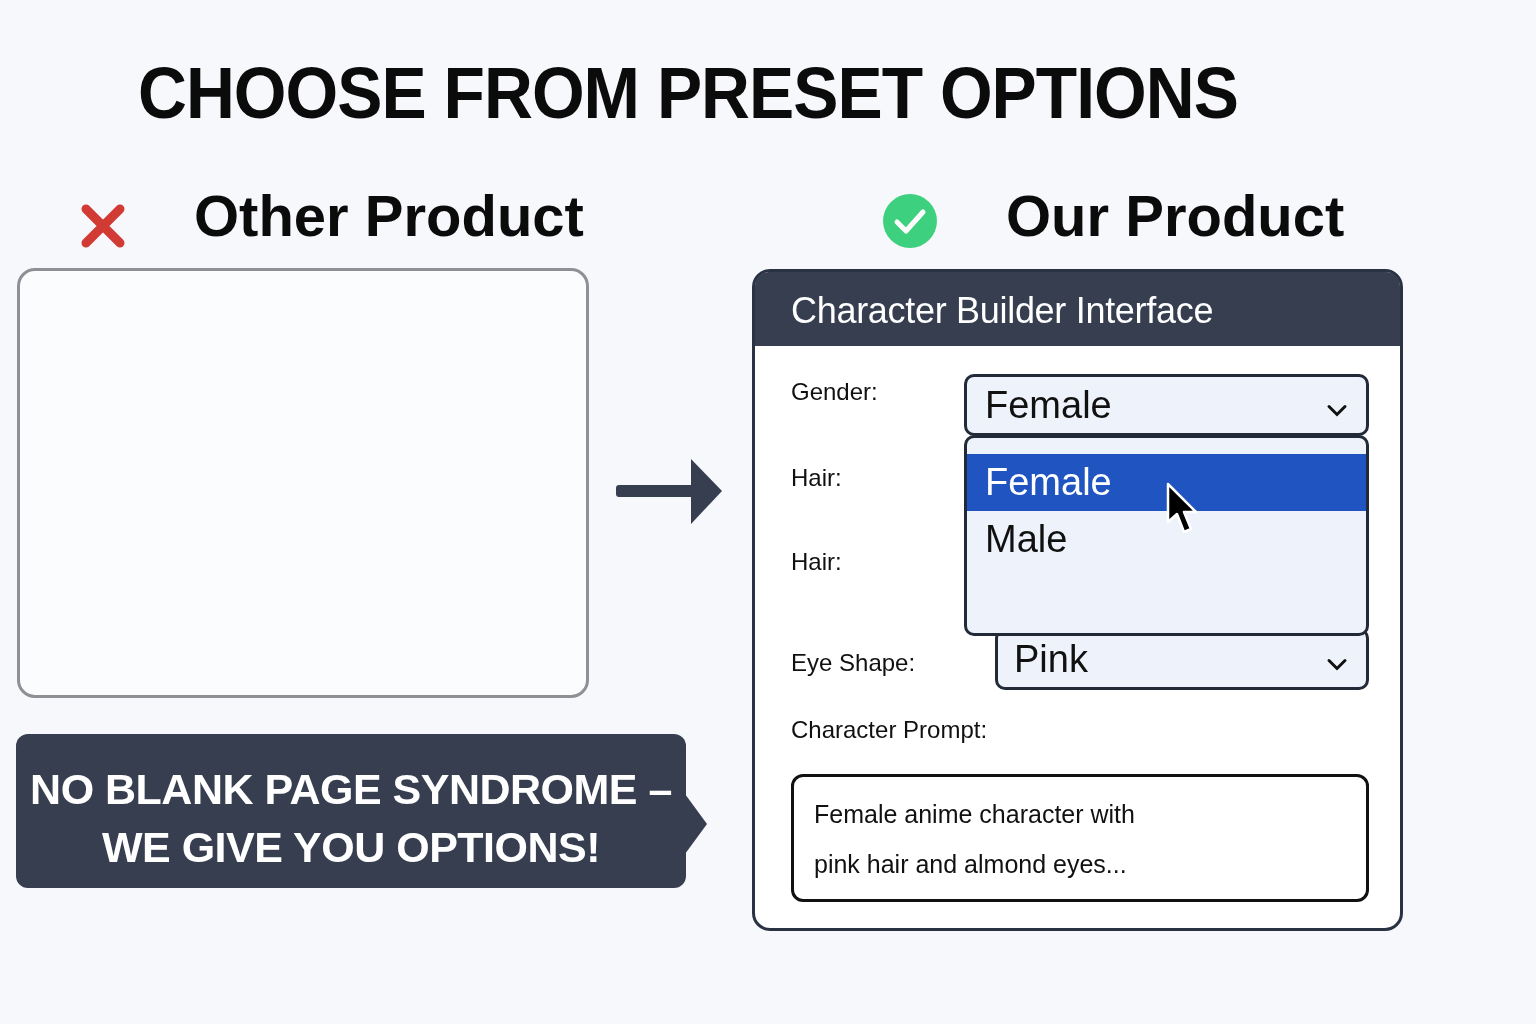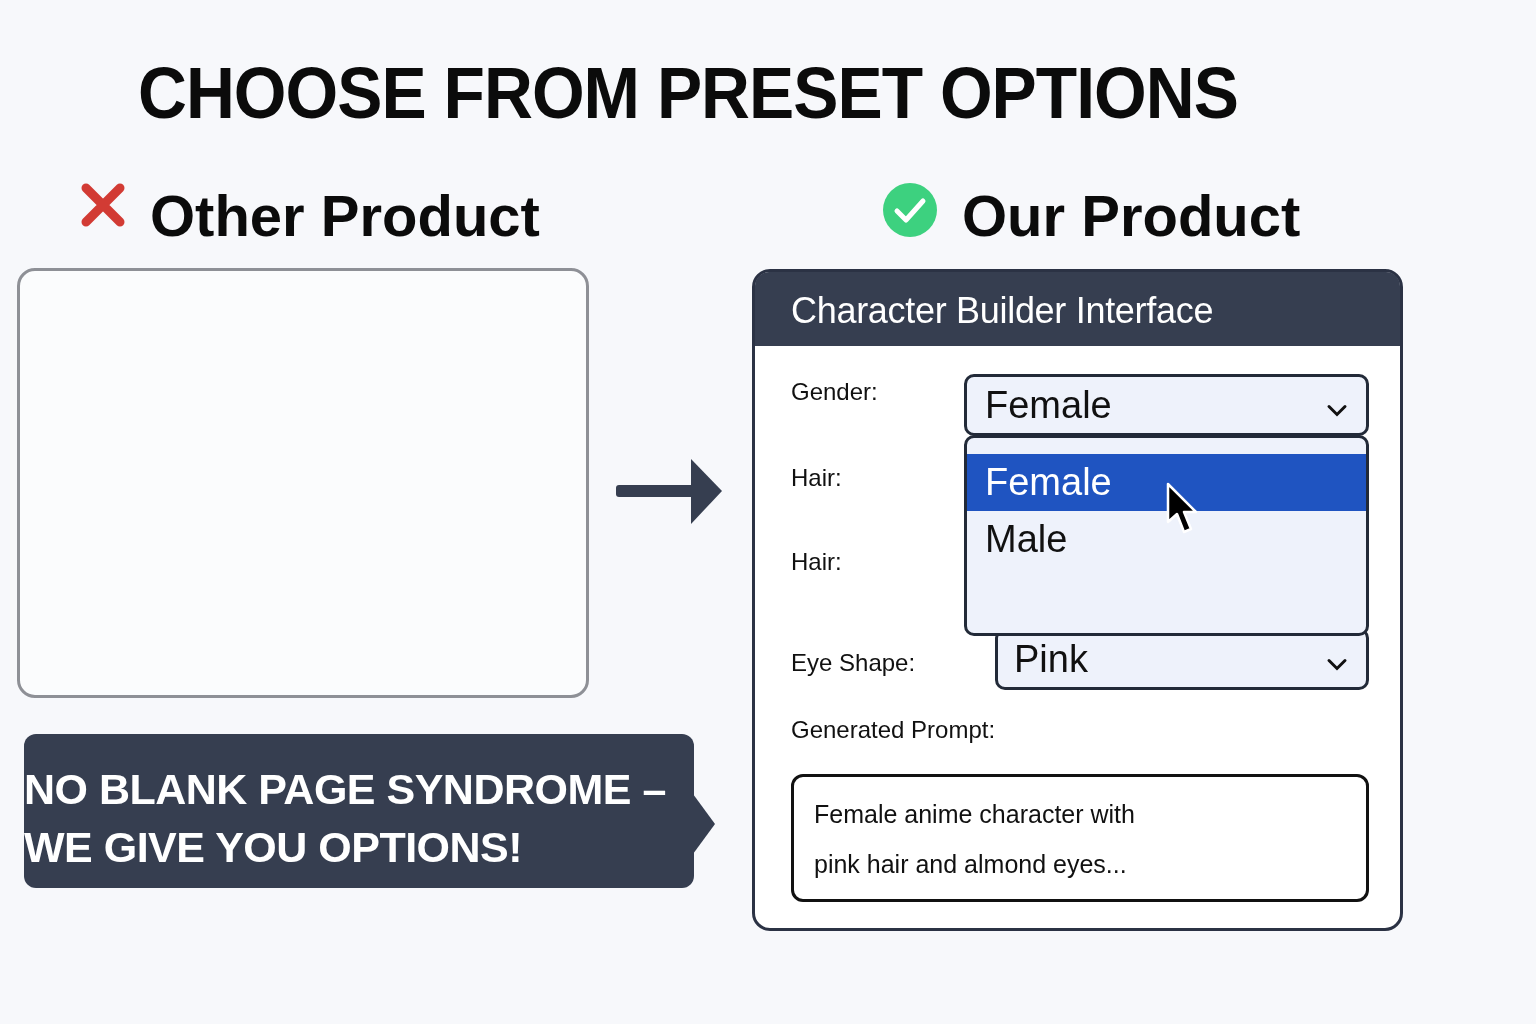--- a/index.html
+++ b/index.html
@@ -1,30 +1,30 @@
 <!DOCTYPE html>
 <html><head>
 <meta charset="utf-8">
 <style>
   * { box-sizing: border-box; margin: 0; padding: 0; }
   html, body { width: 1536px; height: 1024px; overflow: hidden; }
   body { background: #f7f8fb; font-family: "Liberation Sans", "DejaVu Sans", sans-serif; color: #0b0b0b; position: relative; }
 
   .main-title { position: absolute; left: 138px; top: 52px; font-size: 72px; font-weight: 700; letter-spacing: -1px; transform: scaleX(0.94); transform-origin: left top; white-space: nowrap; }
 
-  .col-heading { position: absolute; top: 182px; display: flex; align-items: flex-start; font-size: 58px; font-weight: 700; white-space: nowrap; }
+  .col-heading { position: absolute; top: 182px; display: flex; align-items: flex-end; font-size: 58px; font-weight: 700; white-space: nowrap; gap: 44px; }
   .col-heading.left { left: 80px; }
   .col-heading.right { left: 882px; }
   .col-heading .icon { display: inline-flex; align-items: center; justify-content: center; margin-right: 24px; }
 
   .blank-box { position: absolute; left: 17px; top: 268px; width: 572px; height: 430px; border: 3px solid #8e9096; border-radius: 18px; background: #fbfcfd; }
 
   .arrow { position: absolute; left: 614px; top: 456px; }
 
-  .callout { position: absolute; left: 16px; top: 734px; width: 670px; height: 154px; background: #363e50; border-radius: 12px; color: #fff; font-size: 43px; font-weight: 700; padding-top: 26px; line-height: 58px; letter-spacing: -0.5px; margin-left: 8px; }
+  .callout { position: absolute; left: 16px; top: 734px; width: 670px; height: 154px; background: #363e50; border-radius: 12px; color: #fff; font-size: 43px; font-weight: 700; text-align: center; padding-top: 26px; line-height: 58px; letter-spacing: -0.5px; }
   .callout .tail { position: absolute; right: -21px; top: 60px; width: 0; height: 0; border-top: 30px solid transparent; border-bottom: 30px solid transparent; border-left: 22px solid #363e50; }
 
   .builder { position: absolute; left: 752px; top: 269px; width: 651px; height: 662px; background: #fff; border: 3px solid #2b3244; border-radius: 18px; overflow: visible; }
   .builder-header { height: 74px; background: #363e50; border-radius: 14px 14px 0 0; color: #fff; font-size: 36px; font-weight: 400; padding: 18px 0 0 36px; letter-spacing: -0.3px; }
 
   .field-label { position: absolute; left: 36px; font-size: 24px; color: #111; white-space: nowrap; }
 
   .select { position: absolute; background: #eef2fb; border: 3px solid #222a38; border-radius: 10px; font-size: 38px; color: #111; padding-left: 18px; display: flex; align-items: center; }
   .select .chev { position: absolute; right: 18px; top: 50%; transform: translateY(-50%); }
 
@@ -105,18 +105,18 @@
     <div class="opt selected">Female</div>
     <div class="opt">Male</div>
   </div>
 
   <div class="cursor">
     <svg width="34" height="56" viewBox="0 0 34 56">
         <path d="M3 2 L3 40 L12 32 L19 50 L26 47 L19 30 L31 30 Z" fill="#000" stroke="#fff" stroke-width="2.5" stroke-linejoin="round"></path>
       </svg>
   </div>
 
-  <div class="field-label" style="top:444px">Generated Prompt:</div>
+  <div class="field-label" style="top:444px">Character Prompt:</div>
   <div class="prompt-box">
     <div>Female anime character with</div>
     <div>pink hair and almond eyes...</div>
   </div>
 </div>
 
 </body></html>

